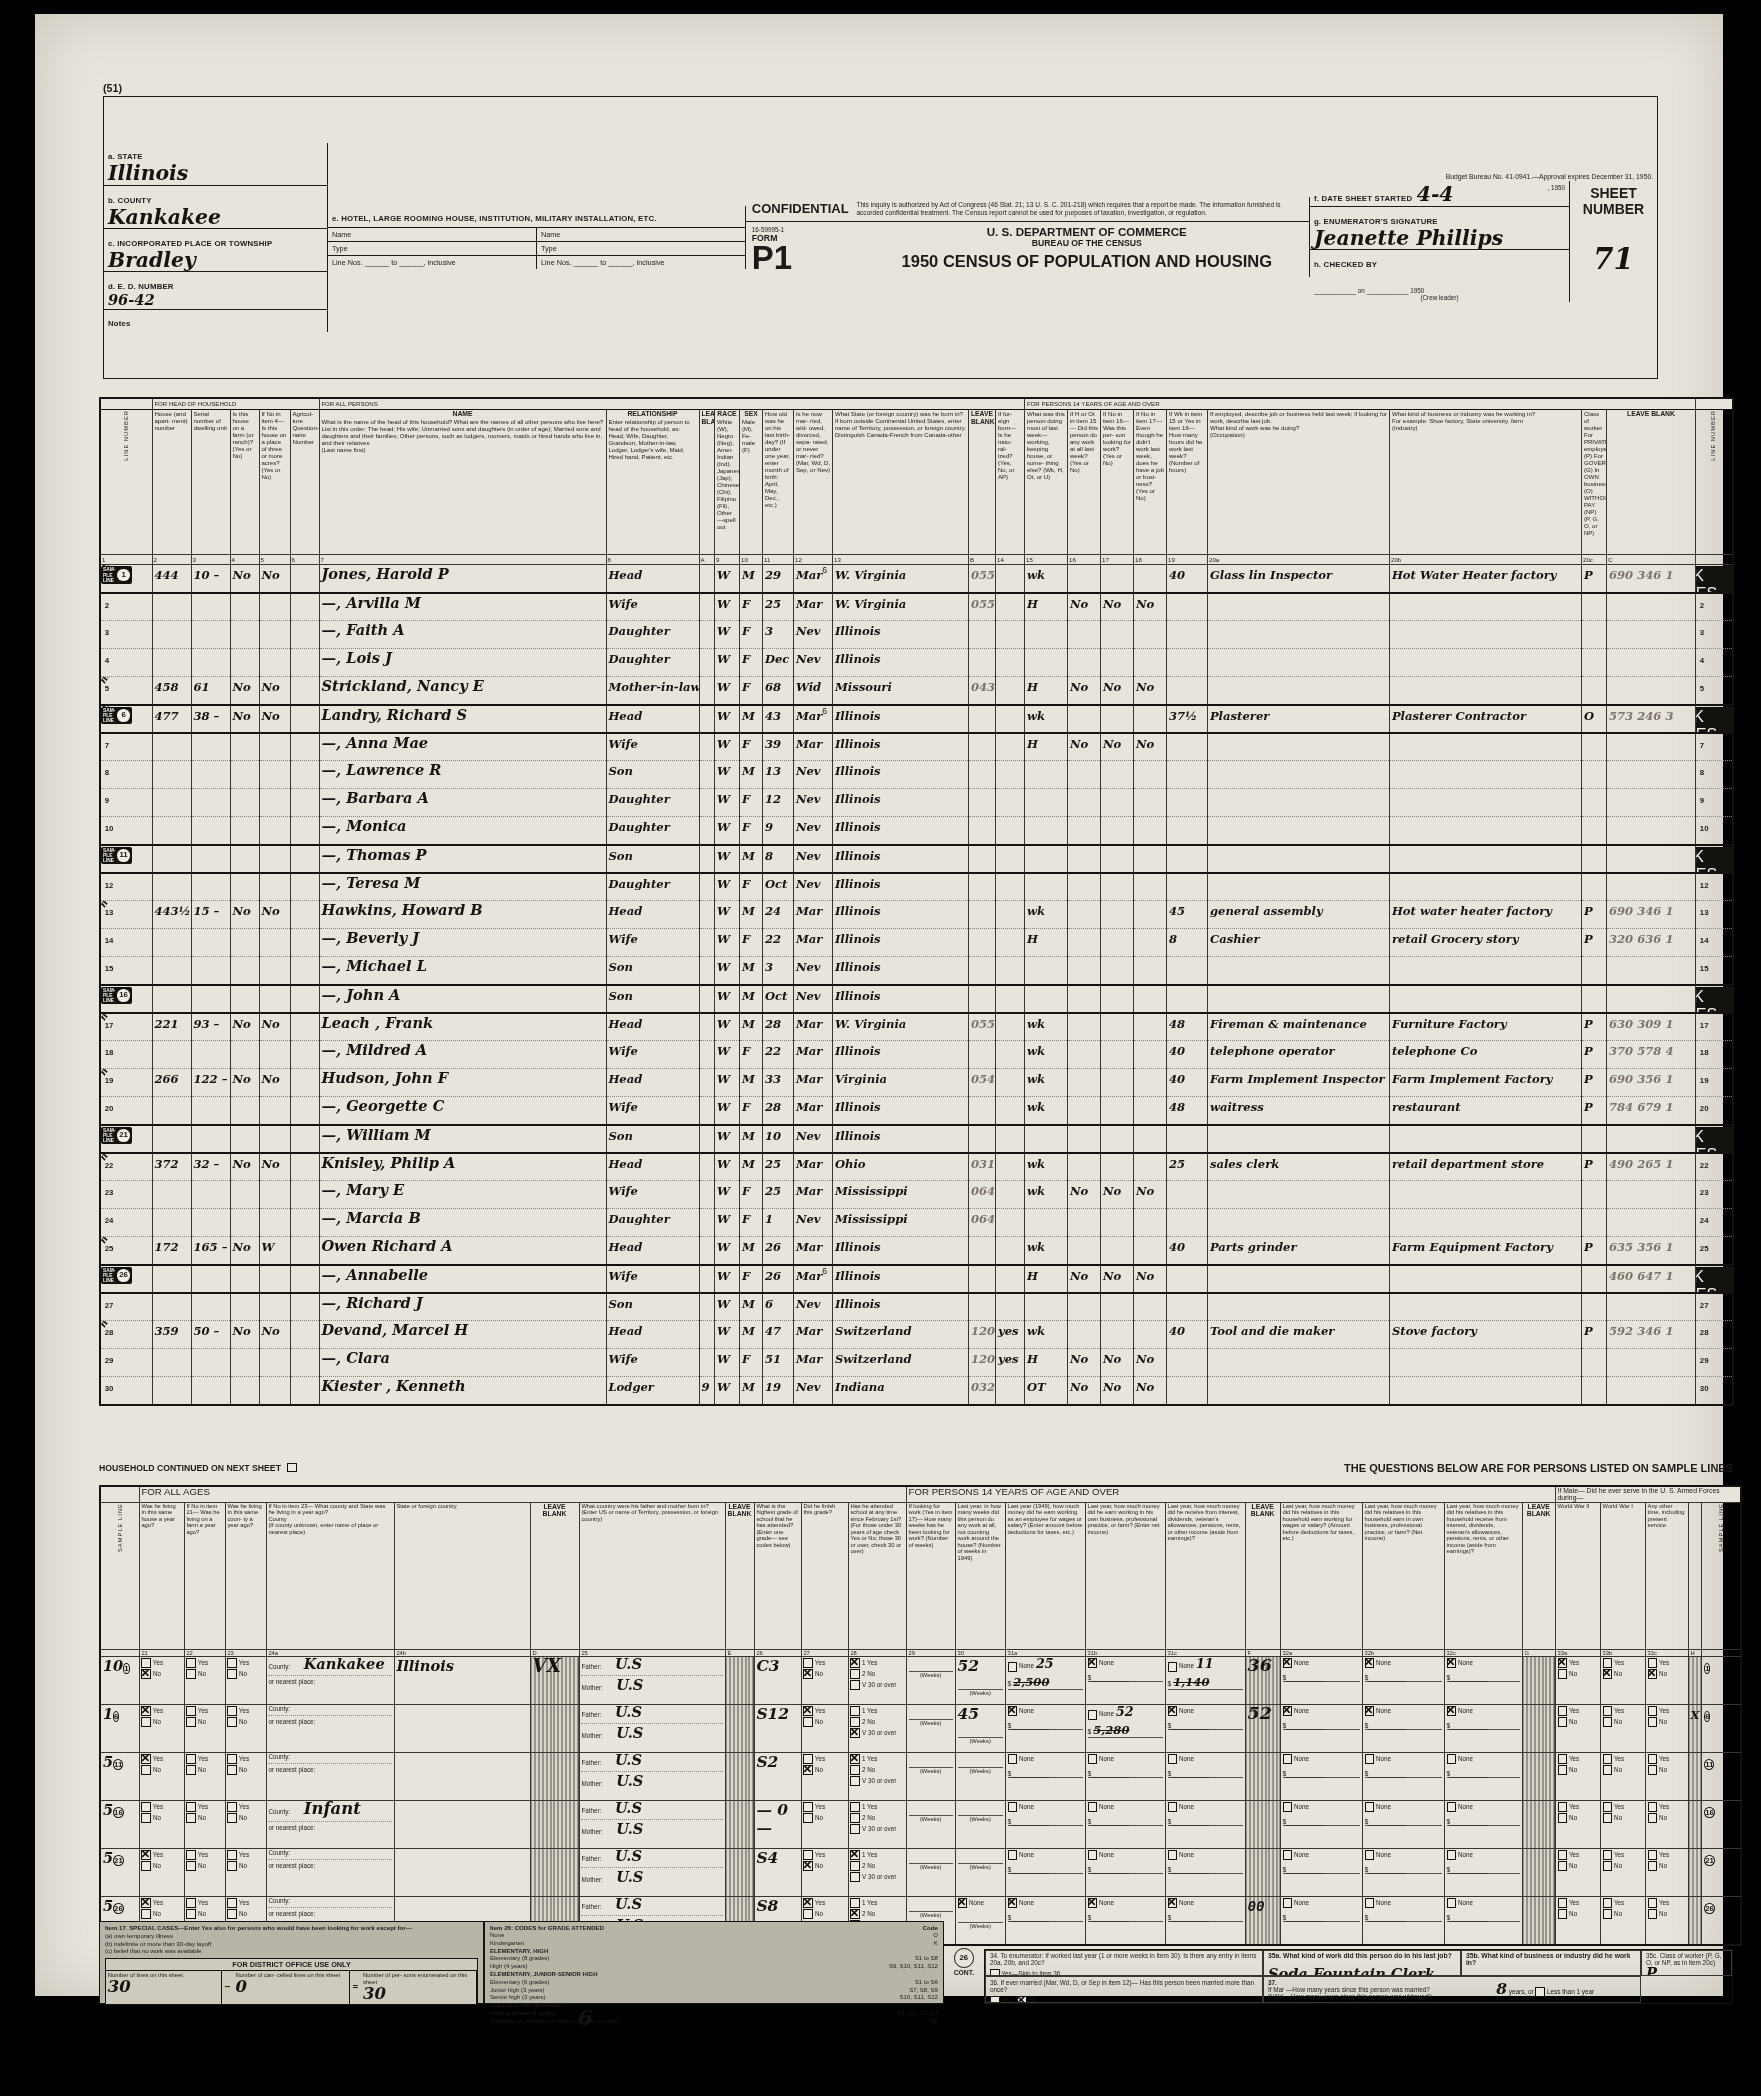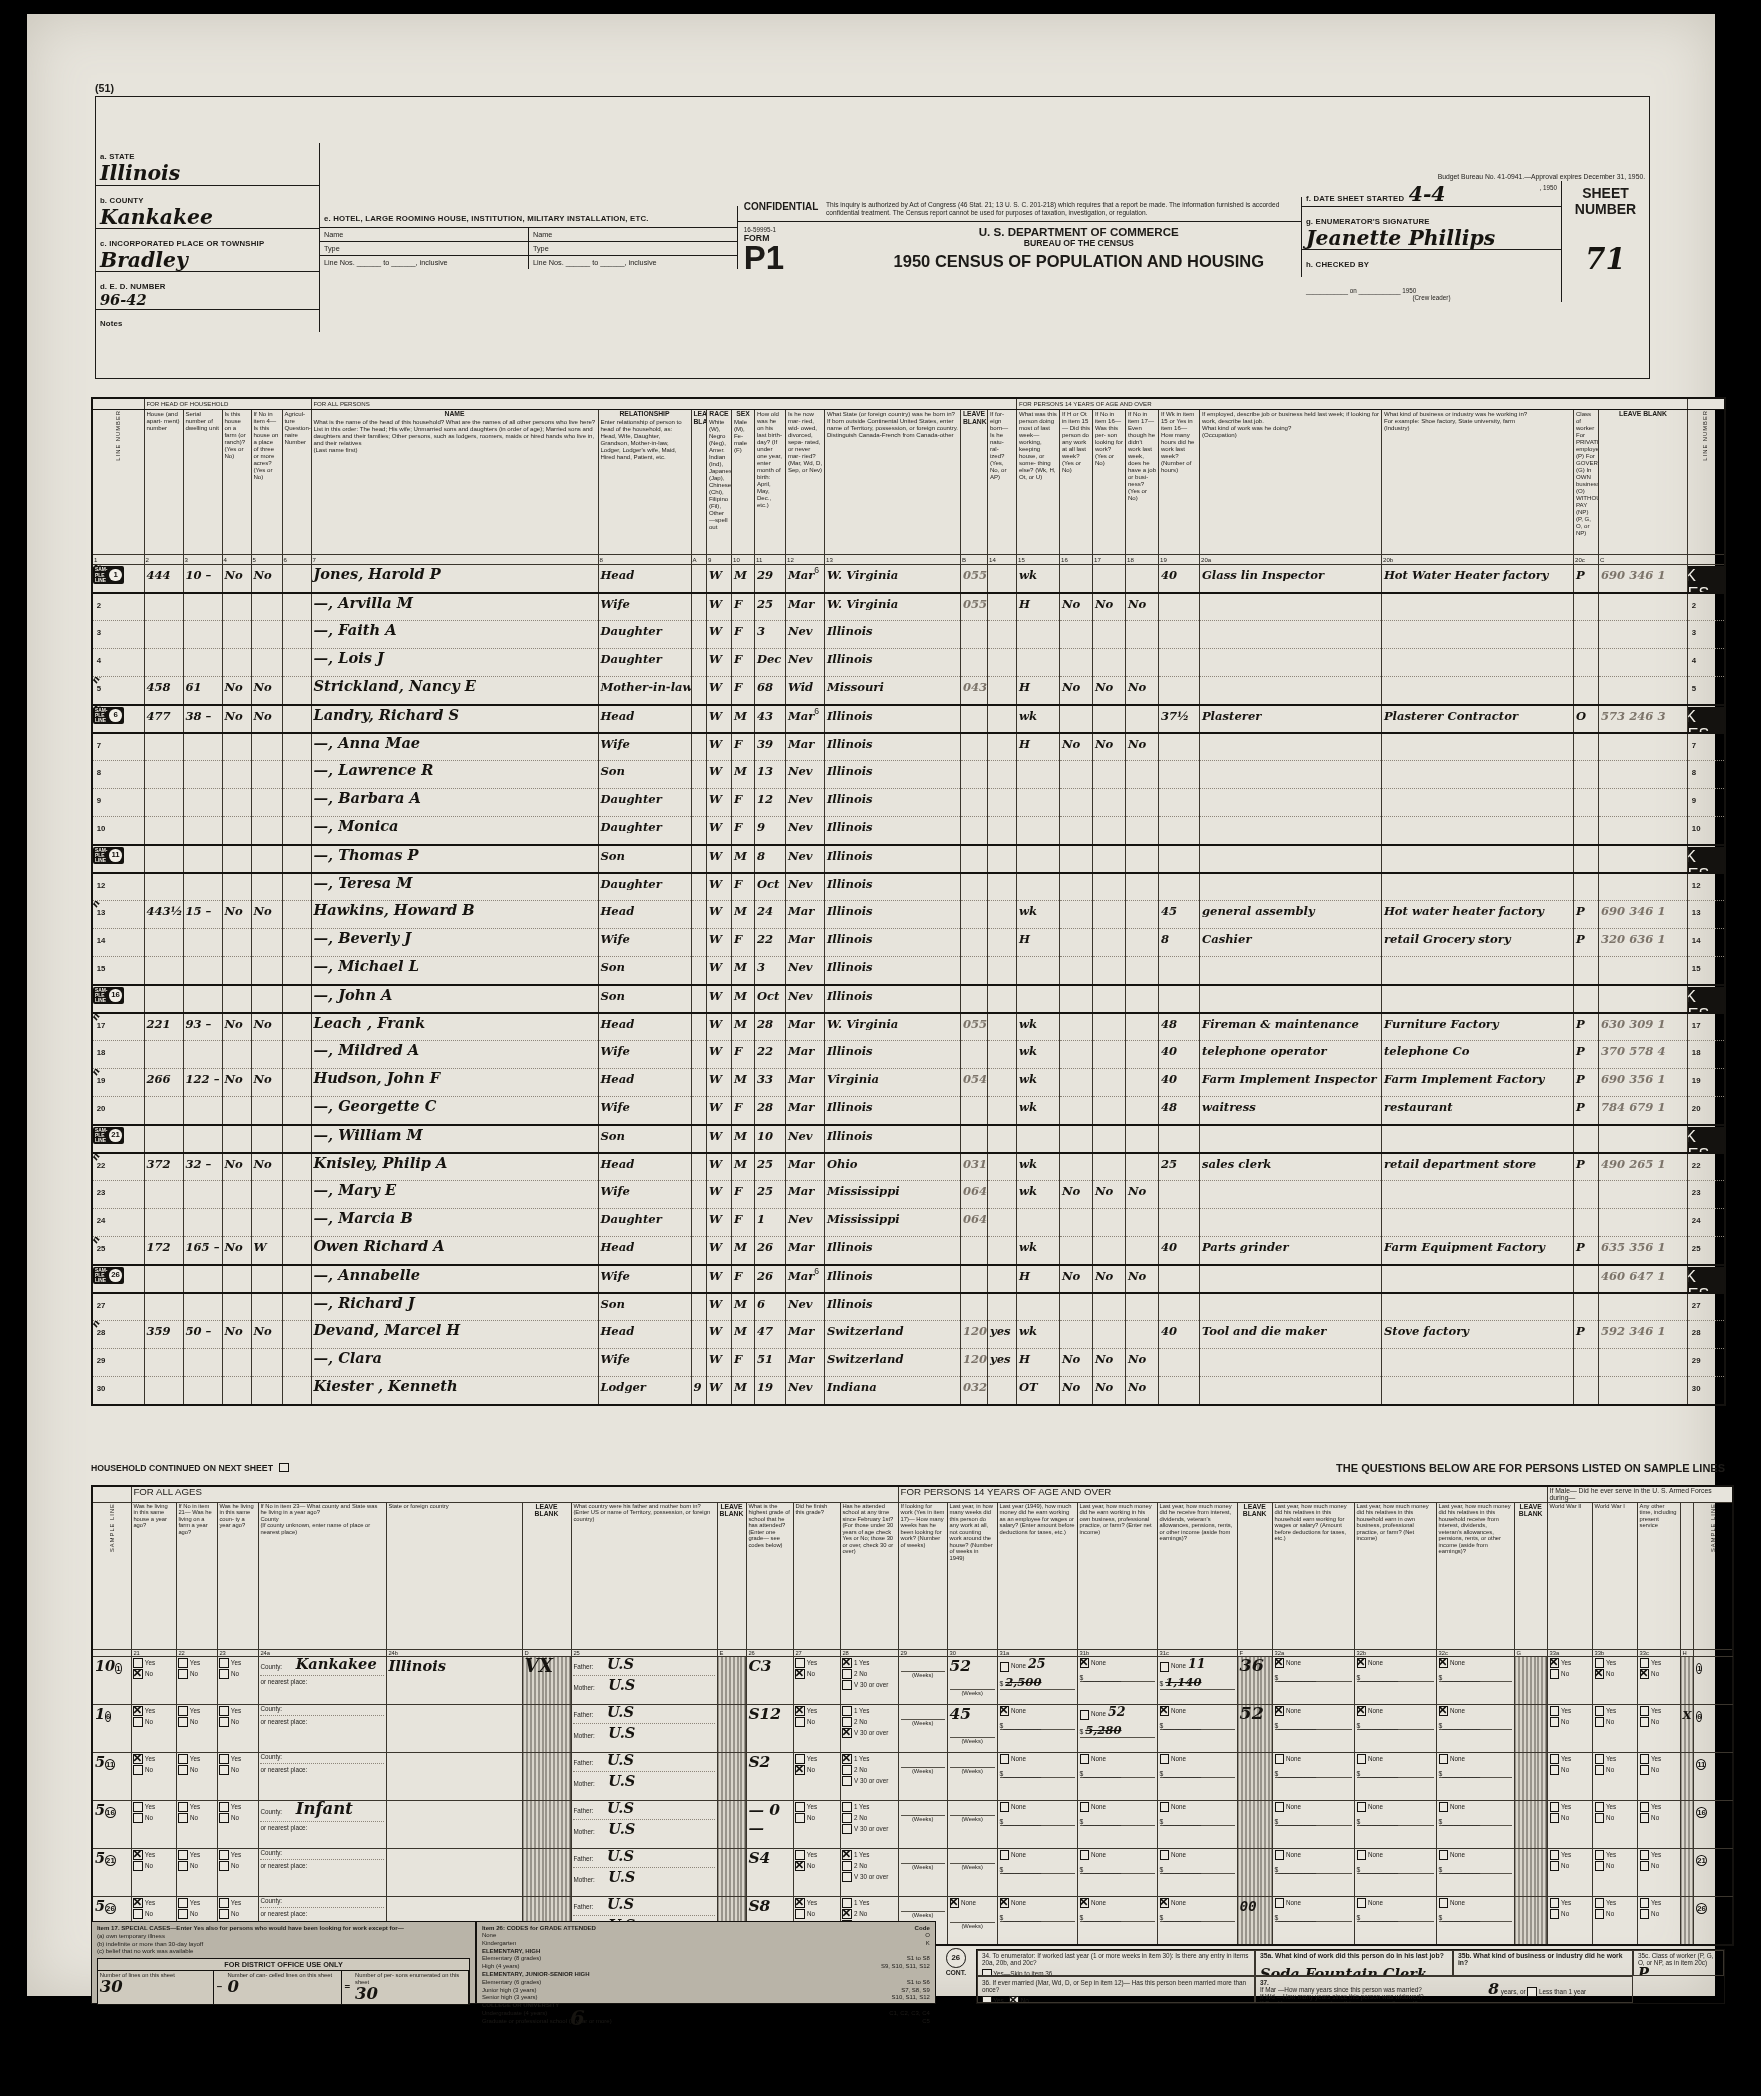--- a/index.html
+++ b/index.html
@@ -1,38 +1,38 @@
 <!DOCTYPE html>
 <html><head>
 <meta charset="utf-8">
 <title>1950 Census of Population and Housing — Sheet 71</title>
 <style>
   html,body{margin:0;padding:0;background:#000;}
   body{width:1761px;height:2096px;position:relative;font-family:"Liberation Sans",sans-serif;color:#1d1b18;overflow:hidden;}
-  .paper{position:absolute;left:27px;top:13.6px;width:1688px;height:1982px;background:#e7e4dc;box-shadow:inset 0 0 58px #c9c5ba;}
+  .paper{position:absolute;left:35px;top:13.6px;width:1688px;height:1982px;background:#e7e4dc;box-shadow:inset 0 0 58px #c9c5ba;}
   .scan-strip{position:absolute;left:0;top:0;width:854px;height:13.6px;background:#000;}
   .corner{position:absolute;left:68px;top:68px;font-size:10.7px;font-weight:bold;}
   
   .hdr{position:absolute;left:68px;top:82px;width:1553px;height:281px;border:1.9px solid #1d1b18;display:flex;align-items:center;}
   .hdr .colA{width:223px;border-right:1.5px solid #1d1b18;}
   .hdr .colB{width:417px;border-right:1.9px solid #1d1b18;display:flex;flex-direction:column;}
   .hdr .colC{width:563px;border-right:1.5px solid #1d1b18;display:flex;flex-direction:column;}
   .hdr .colD{flex:1;display:flex;flex-direction:column;}
   .lbl{font-size:7.8px;font-weight:bold;letter-spacing:0.2px;}
   .fld{border-bottom:1px solid #1d1b18;padding:2.9px 3.9px 1px 3.9px;}
   .hw{font-family:"DejaVu Serif",serif;font-style:italic;font-weight:bold;color:#161410;}
   .hw-lg{font-size:20.4px;line-height:1;}
   .hw-md{font-size:14.6px;line-height:1;}
   .hw-sm{font-size:11.6px;line-height:1;}
   .pencil{color:#7c746a;}
   .hotel-split{display:flex;flex:1;}
   .hotel-split>div{flex:1;padding:1.9px 3.9px;font-size:7.3px;}
   .hotel-split>div:first-child{border-right:1px solid #1d1b18;}
   .conf-row{display:flex;border-bottom:1.5px solid #1d1b18;padding:3.9px 5.8px;gap:7.8px;}
-  .conf-word{font-size:10px;font-weight:bold;white-space:nowrap;}
+  .conf-word{font-size:13px;font-weight:bold;white-space:nowrap;}
   .conf-text{font-size:6.6px;line-height:1.25;}
   .title-row{display:flex;flex:1;}
   .formbox{width:107px;padding:3.9px 5.8px;}
   .form-label{font-size:8.7px;font-weight:bold;}
   .form-no{font-size:33px;font-weight:bold;line-height:.9;}
   .deptbox{flex:1;text-align:center;padding:2.9px;}
   .dept{font-size:11.6px;font-weight:bold;}
   .bureau{font-size:8.7px;font-weight:bold;}
   .census-title{font-size:16.5px;font-weight:bold;margin-top:3.9px;}
   .budget{font-size:6.8px;text-align:right;padding:1px 3.9px;}

